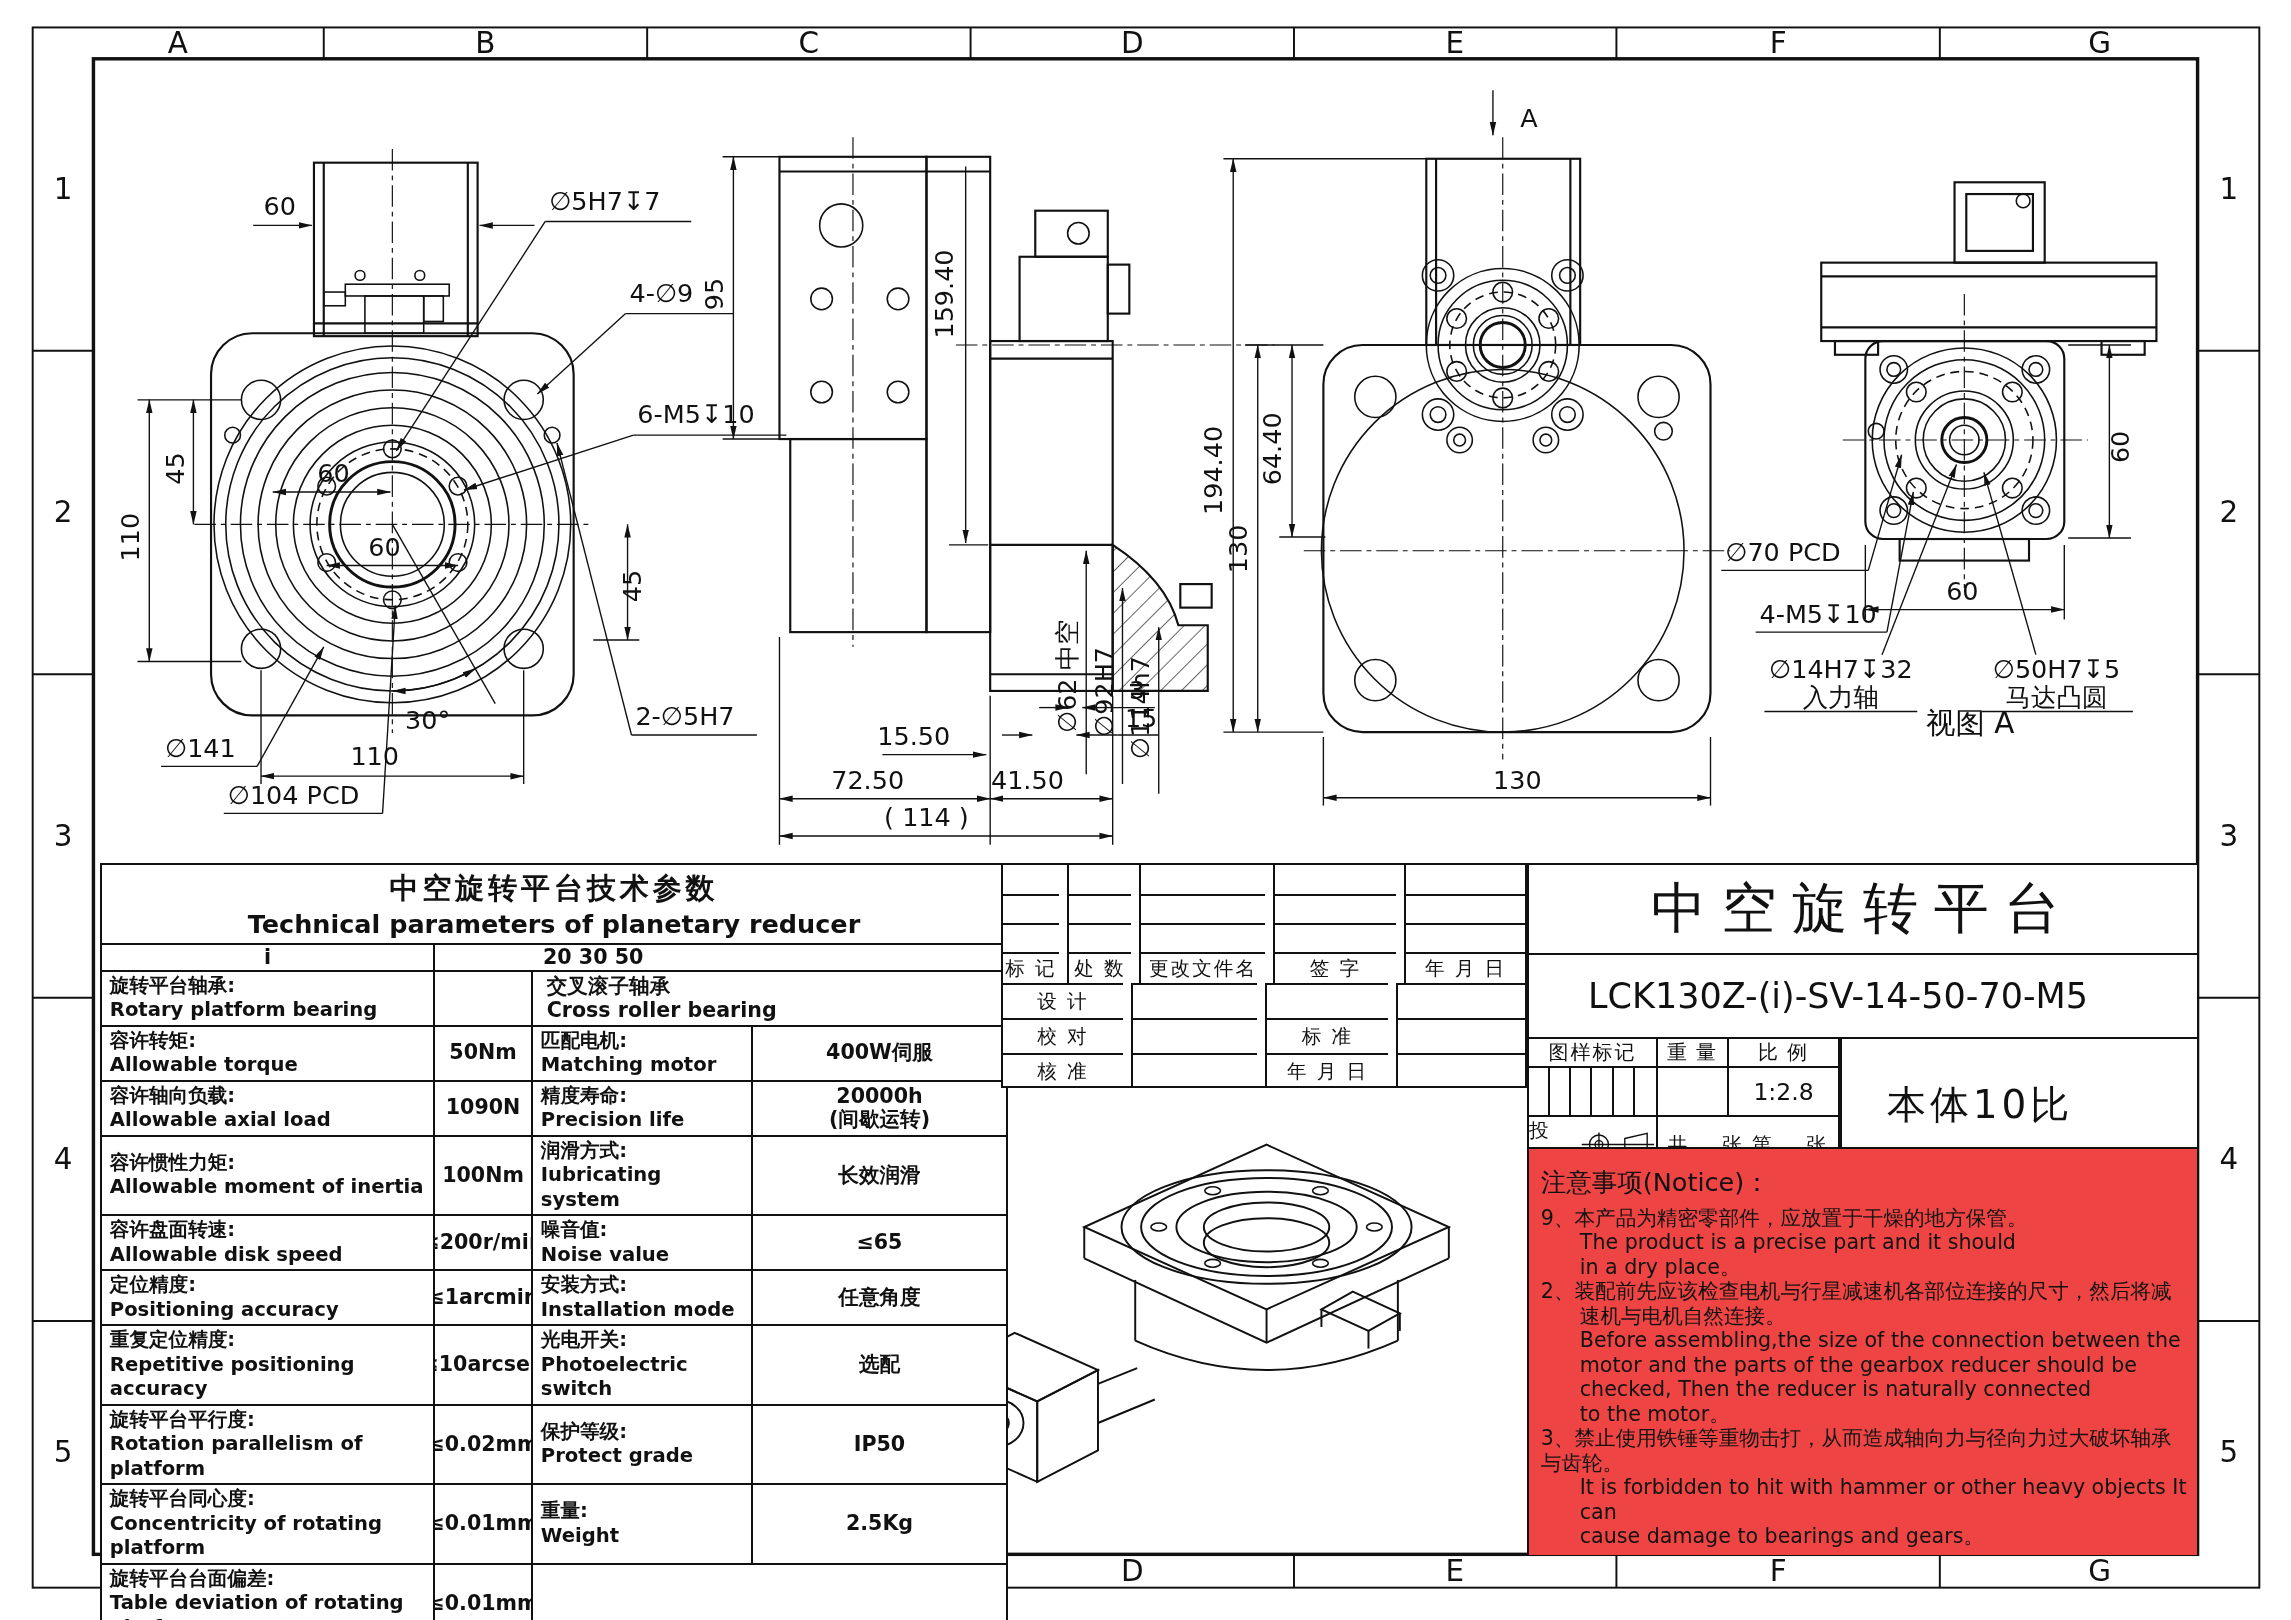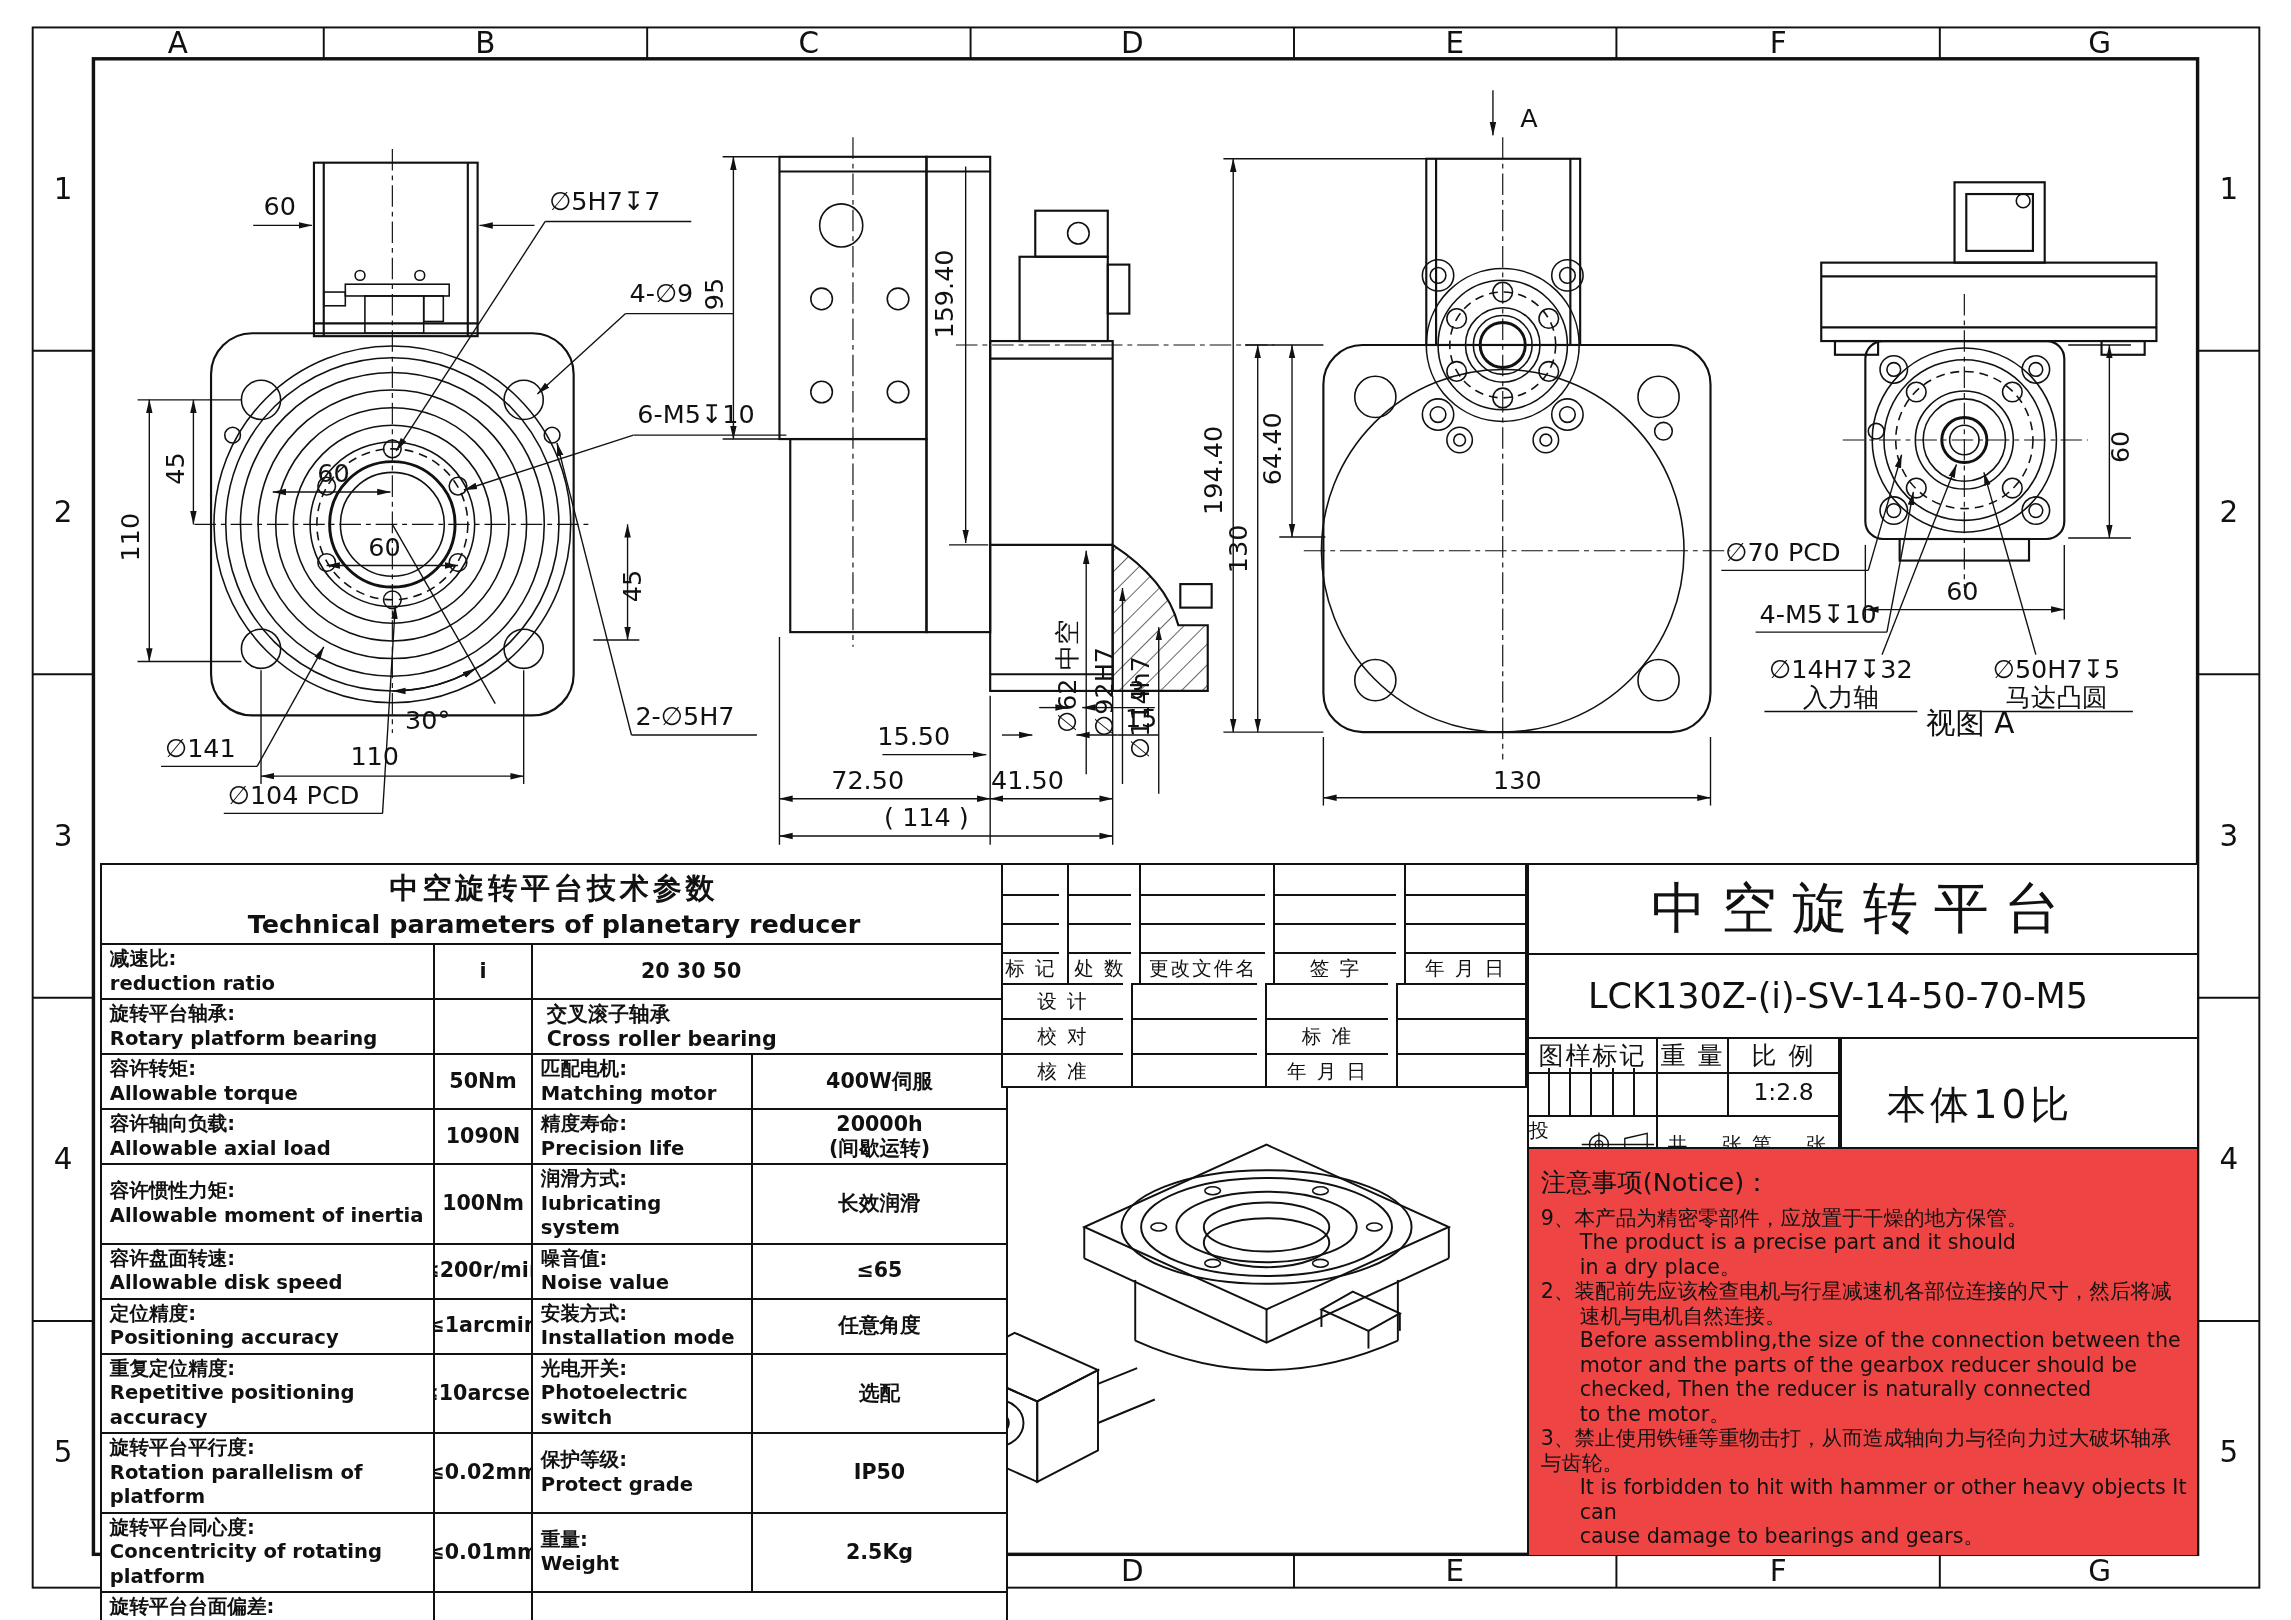--- a/index.html
+++ b/index.html
@@ -51,21 +51,21 @@
             border:2.9px solid #111; border-right:none; background:#fff; }
   .tb-title { height:90px; border-bottom:2px solid #111; display:flex; align-items:center;
               justify-content:center; font-size:55px; letter-spacing:15.7px; }
   .tb-part { height:84px; border-bottom:2px solid #111; display:flex; align-items:center;
              padding-left:59px; font-size:35px; }
   .tb-bottom { display:grid; grid-template-columns:311px 1fr; height:106px; }
   .tb-left  { display:grid; grid-template-rows:29px 49px 1fr; }
   .tb-lr { display:grid; }
   .tb-lr1 { grid-template-columns:129px 71px 1fr; }
   .tb-lr1 > div { border-right:2px solid #111; border-bottom:2px solid #111;
-                  display:flex; align-items:center; justify-content:center; font-size:25px; letter-spacing:2px;}
+                  display:flex; align-items:center; justify-content:center; font-size:20px; letter-spacing:2px;font-family:Liberation Serif, serif;}
   .tb-lr1 > div:last-child { border-right:2px solid #111; }
   .tb-lr2 { grid-template-columns:129px 71px 1fr; }
   .tb-lr2 > div { border-right:2px solid #111; border-bottom:2px solid #111; }
   .tb-cells { display:grid; grid-template-columns:repeat(6,1fr); }
   .tb-cells > div { border-right:2px solid #111; }
   .tb-cells > div:last-child { border-right:none; }
   .tb-scale { display:flex; align-items:center; justify-content:center; font-size:23.5px; }
   .tb-lr3 { grid-template-columns:129px 1fr; }
   .tb-lr3 > div { border-right:2px solid #111; display:flex; align-items:center;
                   justify-content:center; font-size:19.6px; letter-spacing:2px; }
@@ -483,24 +483,20 @@
   </g>
 </svg>
 
   <div class="tech">
     <div class="tt-title">
       <div class="cnl">中空旋转平台技术参数</div>
       <div class="enl">Technical parameters of planetary reducer</div>
     </div>
     <div class="tt-grid">
       <div class="tt-row">
-        <div class="cell-lbl">
-            <div class="cn">减速比:</div>
-            <div class="en">reduction ratio</div>
-          </div>
         <div class="cell-val">i</div>
         <div class="cell-span center">
             <span>20 30 50</span>
           </div>
       </div>
       <div class="tt-row">
         <div class="cell-lbl">
             <div class="cn">旋转平台轴承:</div>
             <div class="en">Rotary platform bearing</div>
           </div>

